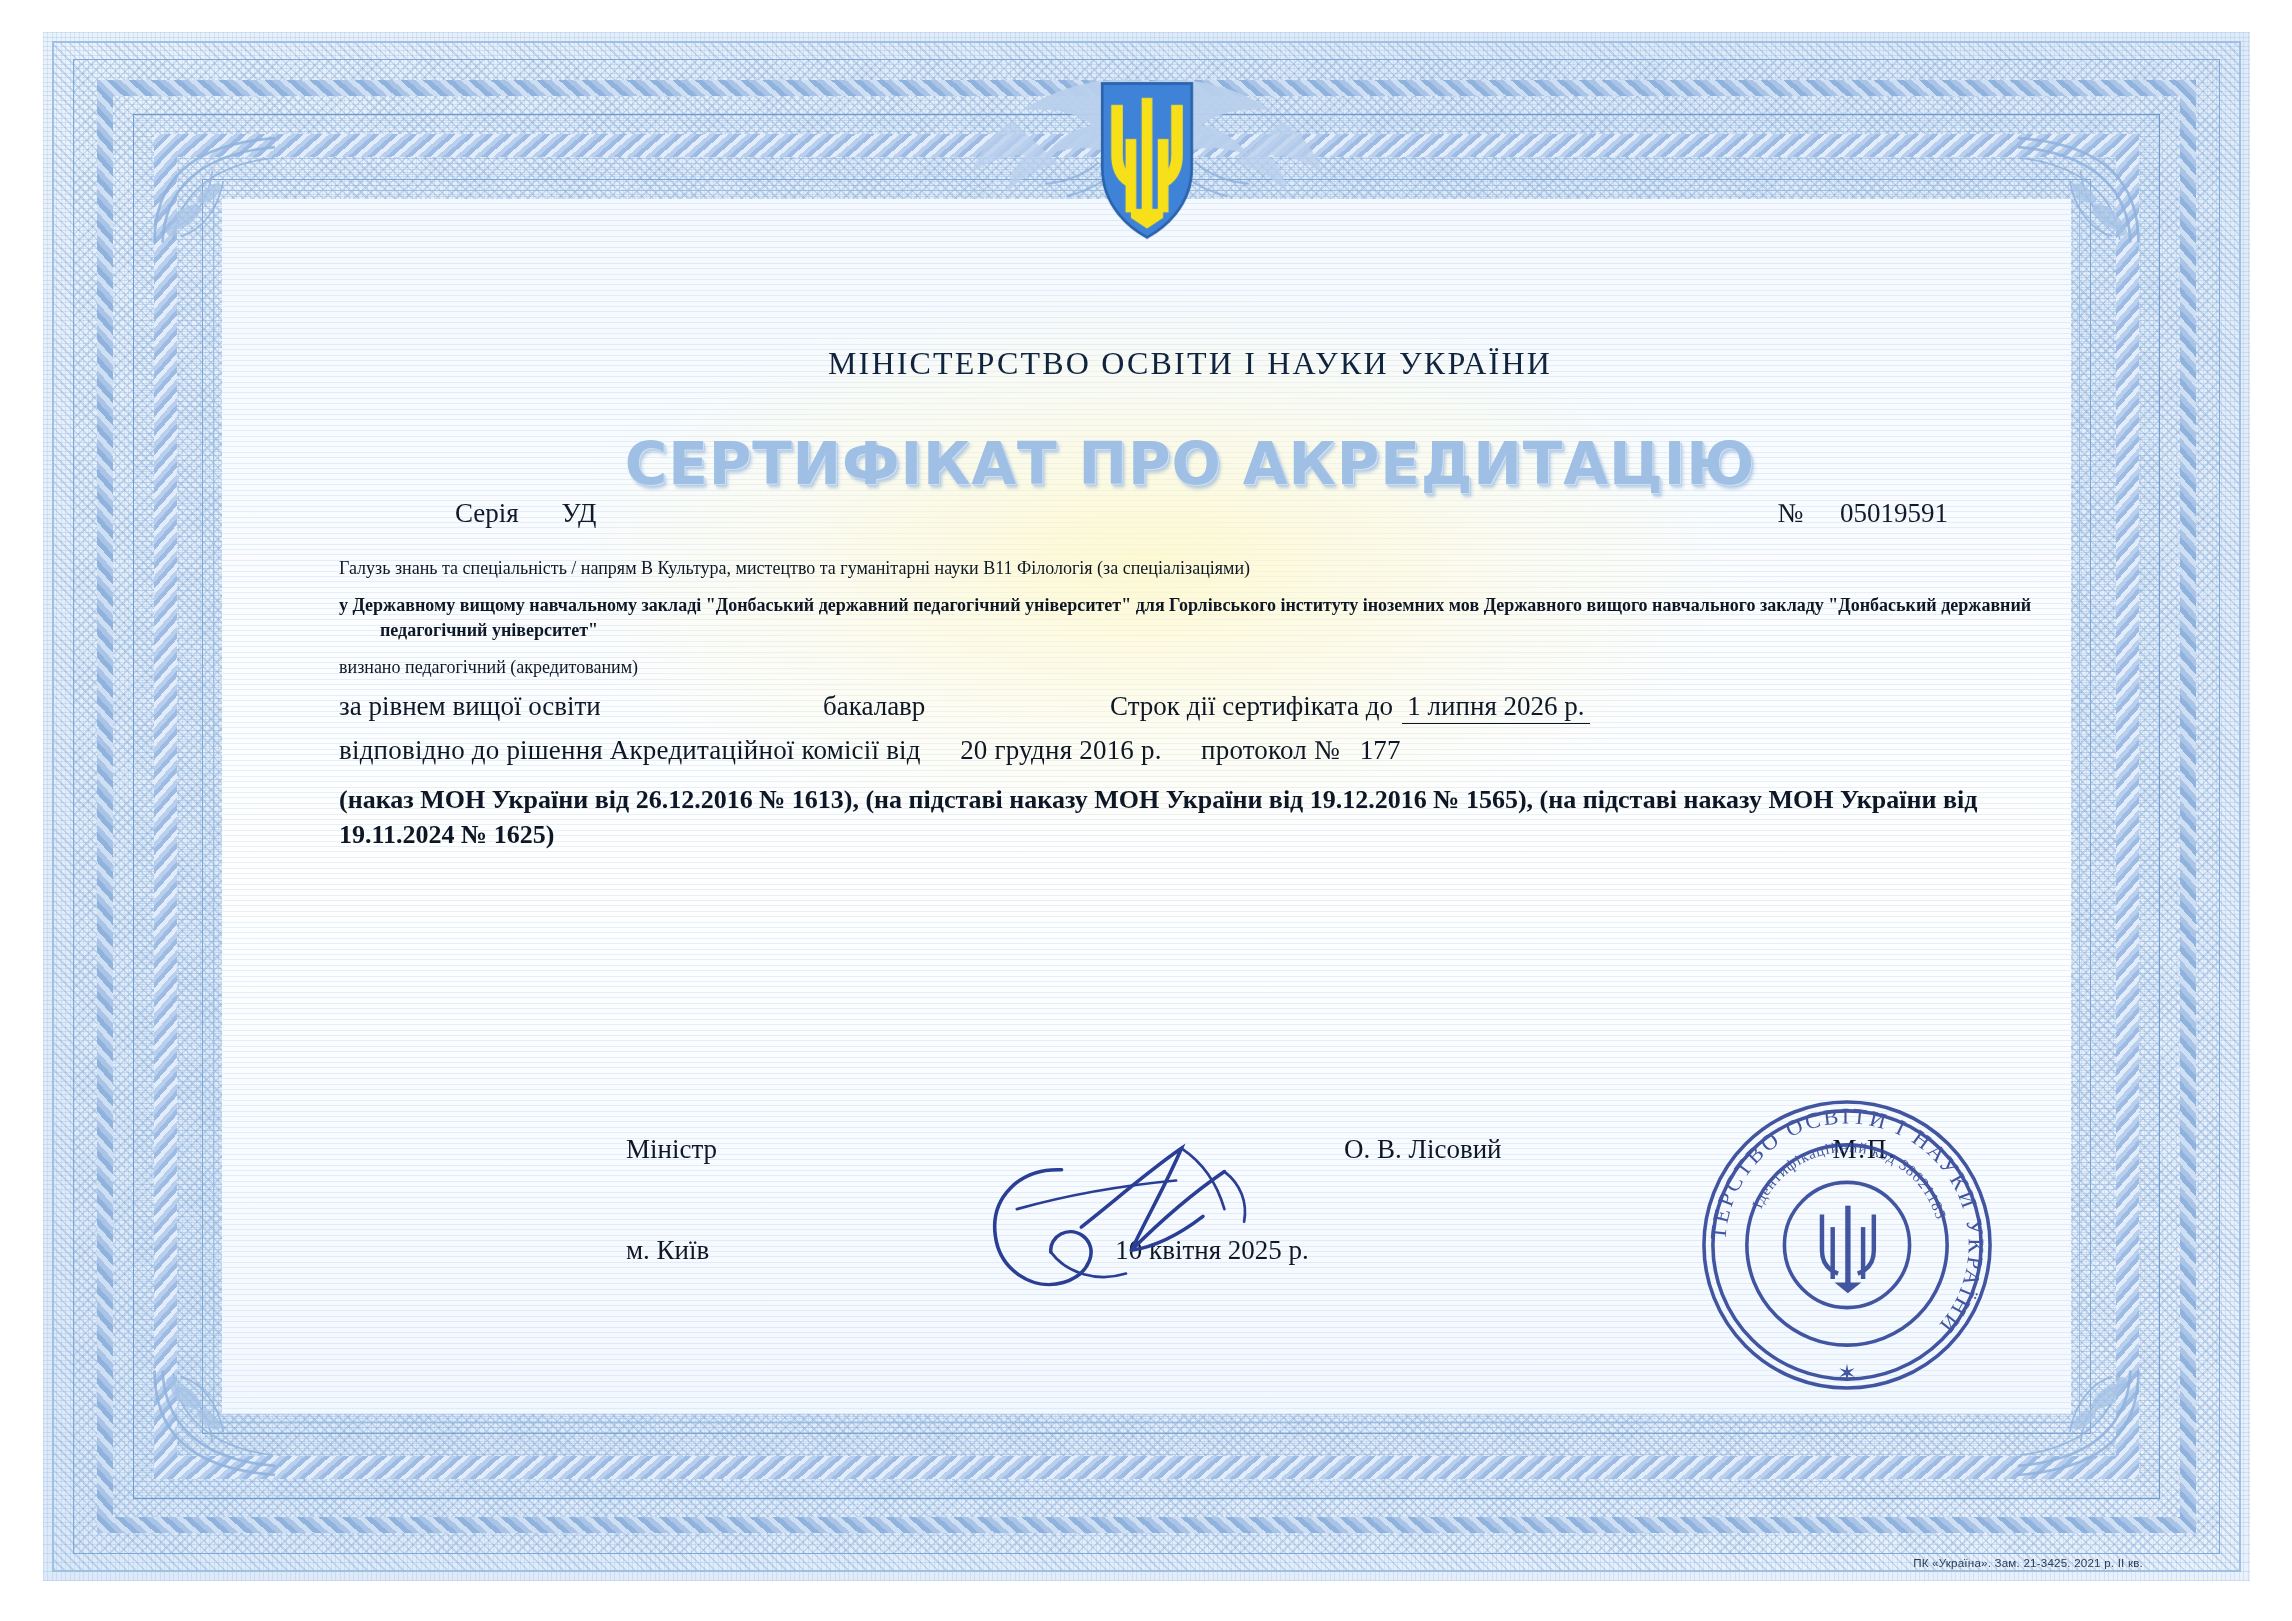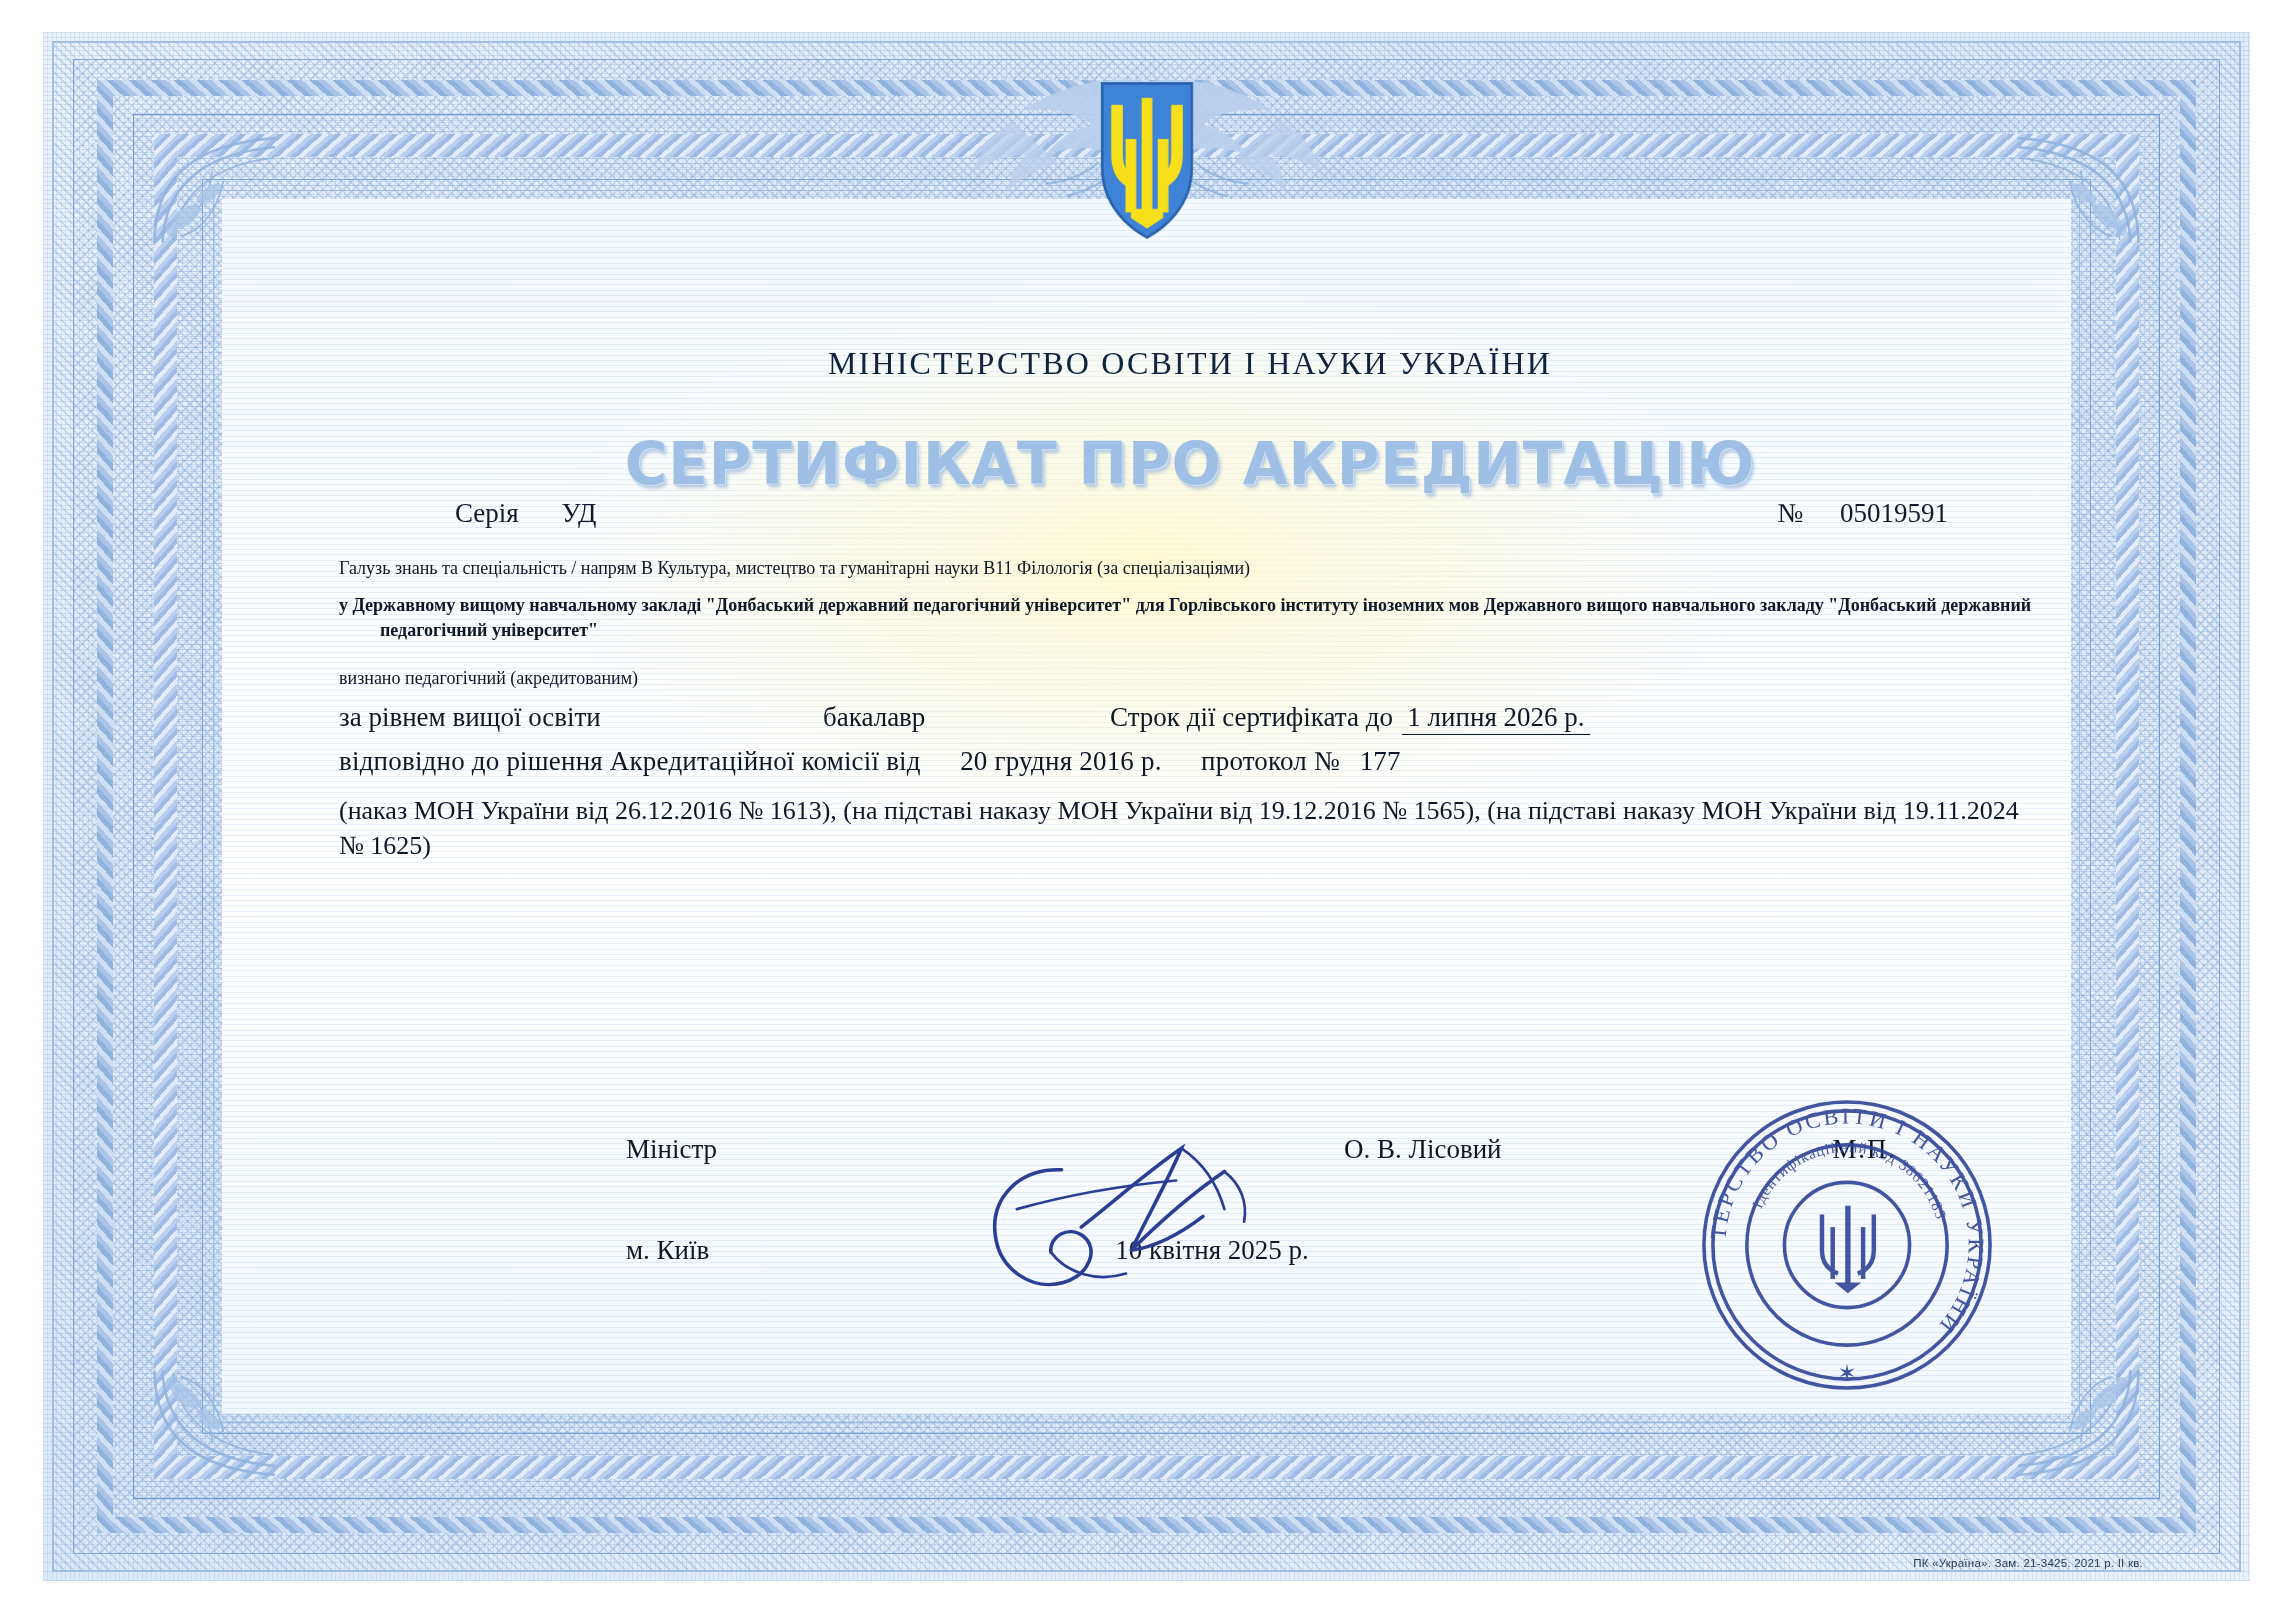--- a/index.html
+++ b/index.html
@@ -152,21 +152,21 @@
 
   .para {
     font-size: 18px;
     color: #0e1726;
     line-height: 1.34;
     margin-bottom: 12.5px;
   }
   .para.bold {
     font-weight: bold;
     line-height: 1.42;
-    margin-bottom: 22px;
+    margin-bottom: 11px;
   }
   .indent-hang {
     padding-left: 41px;
     text-indent: -41px;
   }
   .line-flex {
     display: flex;
     font-size: 27px;
     color: #0e1726;
     margin-bottom: 10.7px;
@@ -175,21 +175,21 @@
   .lvl-label { width: 484px; }
   .lvl-value { width: 287px; }
   .term-label { }
   .term-value {
     border-bottom: 1.8px solid #0e1726;
     padding: 0 5.4px 0.9px 5.4px;
     margin-left: 9px;
   }
   .decision { margin-bottom: 16px; letter-spacing: 0.2px; }
   .decision .sp { display: inline-block; width: 19.7px; }
-  .orders { font-size: 26px; line-height: 1.36; margin-bottom: 0; }
+  .orders { font-size: 26px; line-height: 1.36; margin-bottom: 0; font-weight: bold; }
 
   
   .sign-block {
     position: absolute;
     left: 296px;
     top: 1102px;
     width: 1702px;
     z-index: 8;
     font-size: 27px;
     color: #0e1726;

